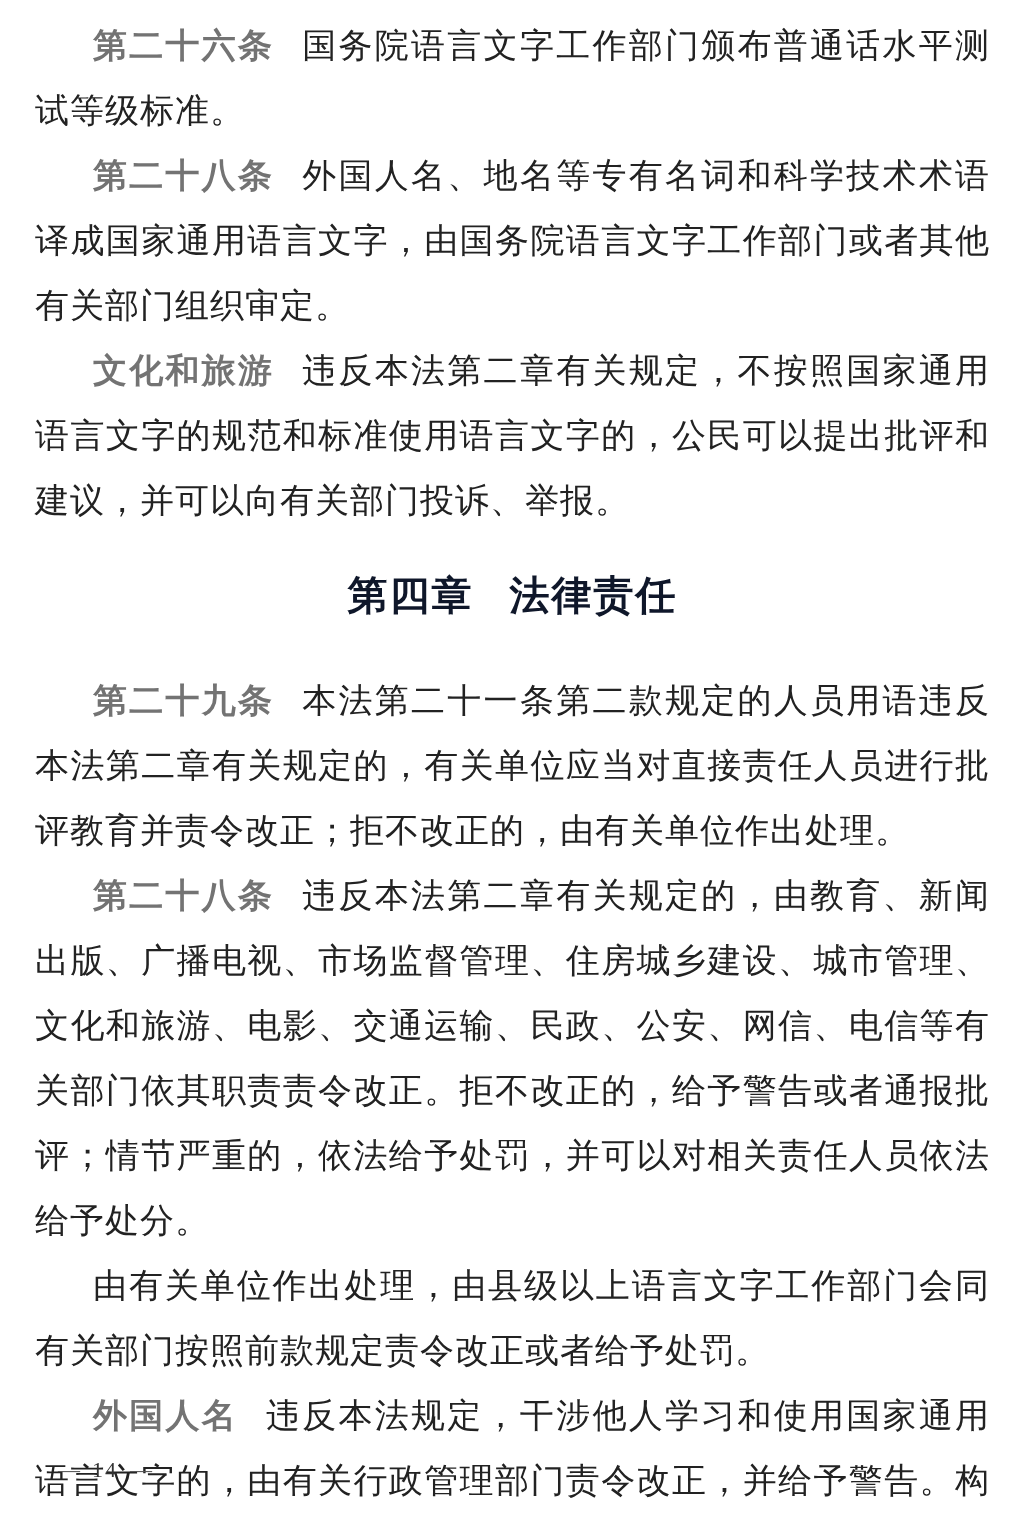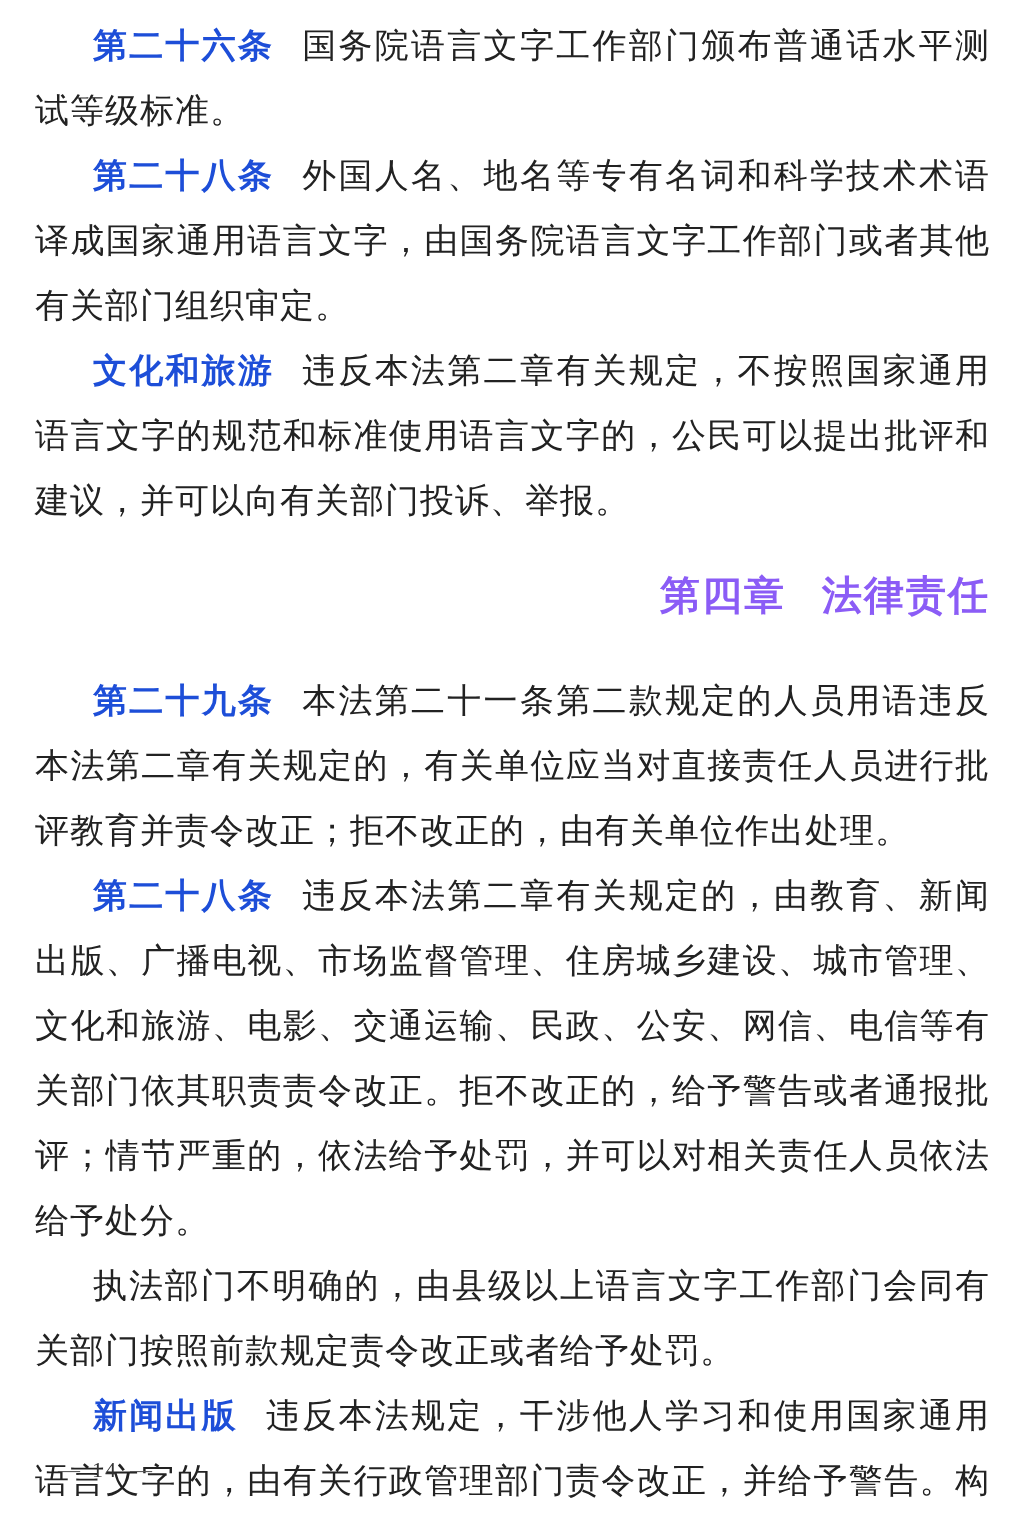--- a/index.html
+++ b/index.html
@@ -28,31 +28,31 @@
     font-size: 34px;
     line-height: 65px;
     text-align: justify;
     text-indent: 58px;
     letter-spacing: 1px;
     color: #222222;
   }
   .article-label {
     font-family: "Liberation Sans", "DejaVu Sans", sans-serif;
     font-weight: bold;
-    color: #1d4ed8;
+    color: #737373;
     margin-right: 28px;
   }
   h2.chapter {
     margin: 30px 0 40px 0;
     font-size: 40px;
     line-height: 65px;
-    text-align: right;
+    text-align: center;
     font-family: "Liberation Sans", "DejaVu Sans", sans-serif;
     font-weight: bold;
-    color: #8b5cf6;
+    color: #0f172a;
     letter-spacing: 2px;
   }
   .chapter-number {
     margin-right: 36px;
   }
   .footer {
     position: absolute;
     left: 46px;
     top: 1450px;
     font-size: 22px;
@@ -79,20 +79,20 @@
     <p class="para"><span class="article-label">第二十八条</span><span>外国人名、地名等专有名词和科学技术术语译成国家通用语言文字，由国务院语言文字工作部门或者其他有关部门组织审定。</span></p>
 
     <p class="para"><span class="article-label">文化和旅游</span><span>违反本法第二章有关规定，不按照国家通用语言文字的规范和标准使用语言文字的，公民可以提出批评和建议，并可以向有关部门投诉、举报。</span></p>
 
     <h2 class="chapter"><span class="chapter-number">第四章</span><span>法律责任</span></h2>
 
     <p class="para"><span class="article-label">第二十九条</span><span>本法第二十一条第二款规定的人员用语违反本法第二章有关规定的，有关单位应当对直接责任人员进行批评教育并责令改正；拒不改正的，由有关单位作出处理。</span></p>
 
     <p class="para"><span class="article-label">第二十八条</span><span>违反本法第二章有关规定的，由教育、新闻出版、广播电视、市场监督管理、住房城乡建设、城市管理、文化和旅游、电影、交通运输、民政、公安、网信、电信等有关部门依其职责责令改正。拒不改正的，给予警告或者通报批评；情节严重的，依法给予处罚，并可以对相关责任人员依法给予处分。</span></p>
 
-    <p class="para"><span>执法部门不明确的，由县级以上语言文字工作部门会同有关部门按照前款规定责令改正或者给予处罚。</span></p>
+    <p class="para"><span>由有关单位作出处理，由县级以上语言文字工作部门会同有关部门按照前款规定责令改正或者给予处罚。</span></p>
 
-    <p class="para"><span class="article-label">新闻出版</span><span>违反本法规定，干涉他人学习和使用国家通用语言文字的，由有关行政管理部门责令改正，并给予警告。构成</span></p>
+    <p class="para"><span class="article-label">外国人名</span><span>违反本法规定，干涉他人学习和使用国家通用语言文字的，由有关行政管理部门责令改正，并给予警告。构成</span></p>
 
   </div>
 
   <div class="footer"><span class="dash">—</span><span class="num">14</span><span class="dash">—</span></div>
 </div>
 
 </body></html>

